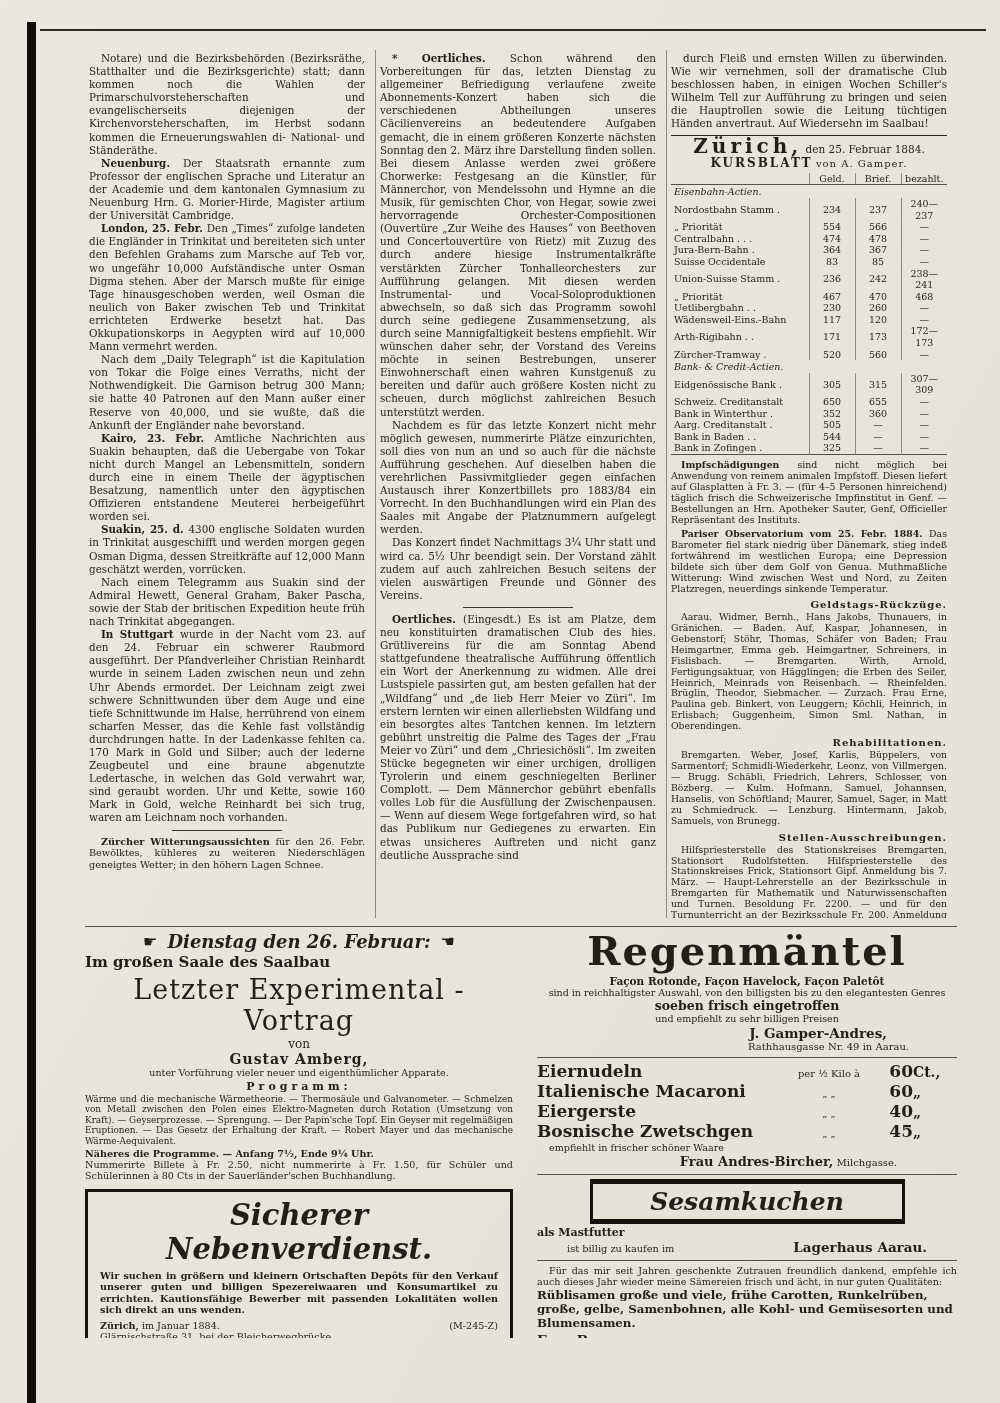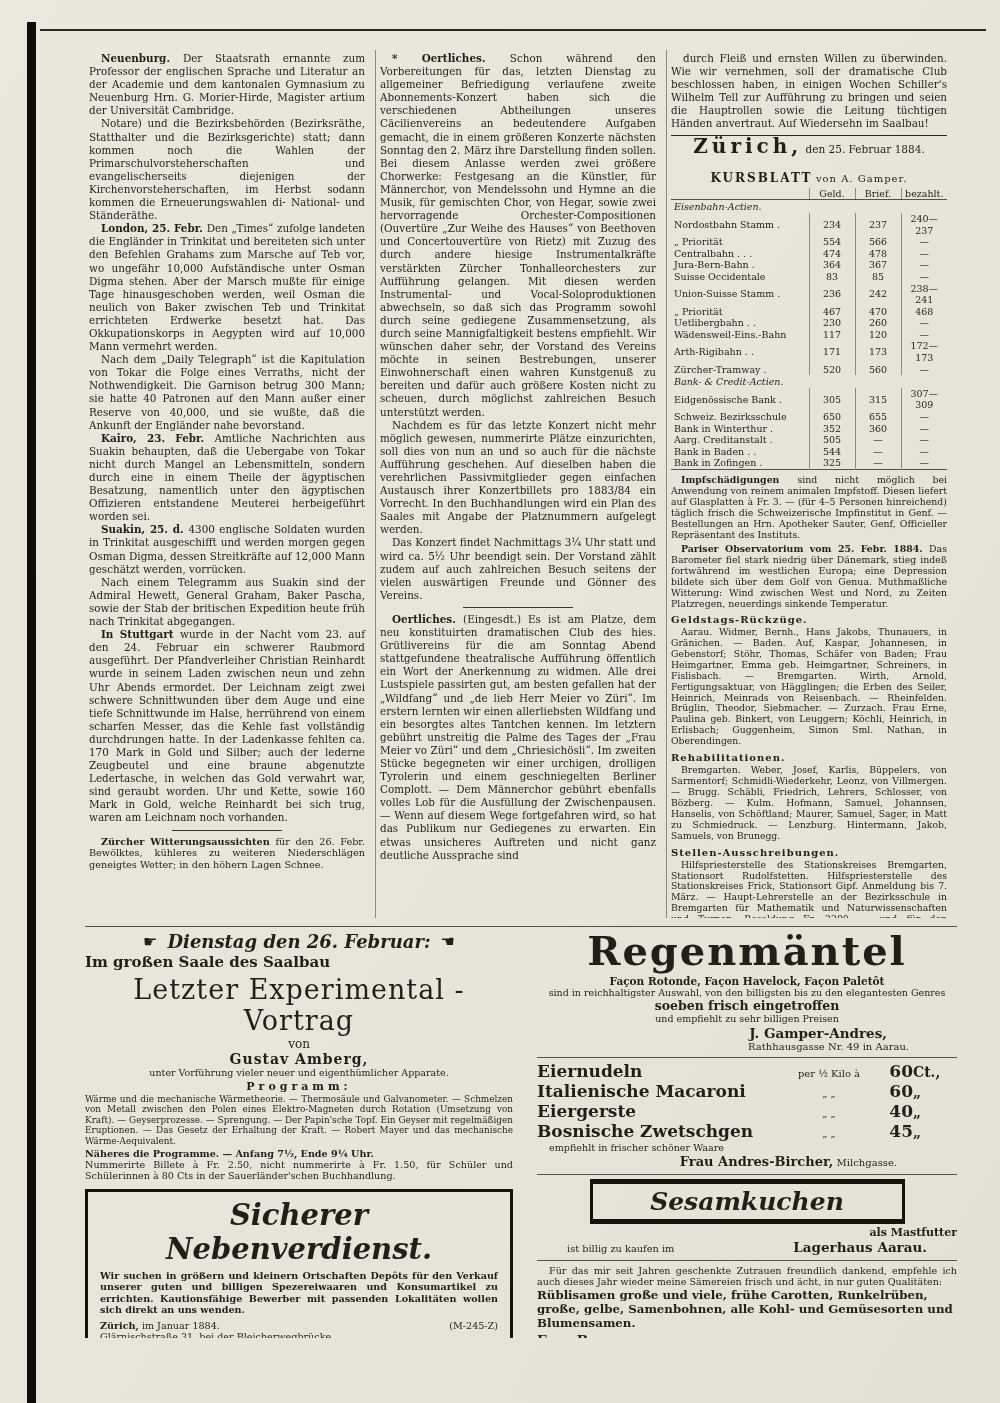--- a/index.html
+++ b/index.html
@@ -25,34 +25,34 @@
   .divider.full { width:100%; border-top:1.5px solid #2b2820; margin:4px 0; }
 
   .weather { font-size:9.7px; line-height:11.8px; }
   .weather .lead { font-weight:bold; }
 
   
   .kursblatt { margin:2px 0 4px; }
   .kb-head { text-align:center; margin-top:2px; }
   .kb-city { font-weight:bold; font-size:20px; letter-spacing:4px; }
   .kb-date { font-size:10.5px; }
-  .kb-sub  { text-align:center; font-size:11px; margin:16px 0 3px; }
+  .kb-sub  { text-align:center; font-size:11px; margin:1px 0 3px; }
   .kb-title { font-weight:bold; letter-spacing:2px; font-size:12px; }
   .kb-byline { font-size:10px; letter-spacing:1px; }
   table.kb-table { width:100%; border-collapse:collapse; font-size:9.5px; line-height:11.6px; }
   table.kb-table th { font-weight:normal; font-size:9.5px; border-bottom:1px solid #55514a; }
   table.kb-table td, table.kb-table th { padding:0 3px; }
   table.kb-table .nm { text-align:left; }
   table.kb-table .num { text-align:center; width:46px; border-left:1px solid #8d897b; }
   table.kb-table td.sec { font-weight:normal; font-style:italic; padding-top:1px;margin-top:23px; }
   table.kb-table { border-bottom:1px solid #55514a; }
 
   .notice { font-size:9.4px; line-height:11px; text-indent:10px; margin-top:3px; }
   .notice .lead { font-weight:bold; }
-  h4.subhead { text-align:left; font-size:10px; margin:4px 0 1px; letter-spacing:1px; }
+  h4.subhead { text-align:right; font-size:10px; margin:4px 0 1px; letter-spacing:1px; }
   .smalltext { font-size:9.3px; line-height:10.9px; text-indent:10px; }
 
   
   .ads { position:absolute; left:85px; top:926px; width:872px; height:412px; display:flex; }
   .ads-left  { width:442px; padding-right:14px; overflow:hidden; border-top:1px solid #55514a; padding-top:4px; }
   .ads-right { flex:1; overflow:hidden; border-top:1px solid #55514a; padding-top:2px; padding-left:10px; }
 
   .ad-date-row { display:flex; align-items:center; justify-content:center; gap:10px;
                  font-weight:bold; font-style:italic; font-size:18px; }
   .hand { font-family:"DejaVu Sans", sans-serif; font-size:16px; font-style:normal; }
@@ -89,43 +89,43 @@
   td.punit  { font-size:10px; text-align:center; width:96px; }
   td.pprice { font-size:17px; font-weight:bold; text-align:right; width:36px; }
   td.psuffix{ font-size:14px; font-weight:bold; padding-left:8px; width:44px; }
   .price-note { font-size:9.6px; text-indent:12px; margin-top:1px; }
   .price-seller { text-align:right; padding-right:60px; font-size:10px; margin-top:1px; }
   .price-seller b { font-size:13px; }
 
   .sesam-box { width:75%; margin:4px auto 2px; border:3px solid #15130e; border-top-width:5px; border-bottom-width:5px;
                text-align:center; padding:3px 6px; }
   .sesam-title { font-size:25px; font-weight:bold; font-style:italic; }
-  .sesam-sub { text-align:right; font-weight:bold; font-size:11px; }
+  .sesam-sub { text-align:left; font-weight:bold; font-size:11px; }
   .sesam-row { display:flex; justify-content:space-between; align-items:baseline; padding:0 30px; }
   .sesam-line { font-size:9.8px; }
   .sesam-place { font-weight:bold; font-size:13.5px; }
 
   .samen-intro { font-size:9.6px; line-height:11.2px; text-align:justify; text-indent:12px; margin-top:4px; }
   .samen-items { font-weight:bold; font-size:11.8px; line-height:14px; margin-top:1px; }
   .samen-seller { font-size:10px; margin-top:2px; }
   .samen-seller b { font-size:13.5px; }
 </style>
 </head>
 <body>
 
 <div class="page">
   <div class="scan-bar"></div>
   <div class="top-rule"></div>
 
   <div class="columns">
 
     <section class="col">
       <div>
+          <p class="para">Notare) und die Bezirksbehörden (Bezirksräthe, Statthalter und die Bezirksgerichte) statt; dann kommen noch die Wahlen der Primarschulvorsteherschaften und evangelischerseits diejenigen der Kirchenvorsteherschaften, im Herbst sodann kommen die Erneuerungswahlen di- National- und Ständeräthe.</p>
           <p class="para"><b class="lead">Neuenburg. </b>Der Staatsrath ernannte zum Professor der englischen Sprache und Literatur an der Academie und dem kantonalen Gymnasium zu Neuenburg Hrn. G. Morier-Hirde, Magister artium der Universität Cambridge.</p>
-          <p class="para">Notare) und die Bezirksbehörden (Bezirksräthe, Statthalter und die Bezirksgerichte) statt; dann kommen noch die Wahlen der Primarschulvorsteherschaften und evangelischerseits diejenigen der Kirchenvorsteherschaften, im Herbst sodann kommen die Erneuerungswahlen di- National- und Ständeräthe.</p>
           <p class="para"><b class="lead">London, 25. Febr. </b>Den „Times“ zufolge landeten die Engländer in Trinkitat und bereiteten sich unter den Befehlen Grahams zum Marsche auf Teb vor, wo ungefähr 10,000 Aufständische unter Osman Digma stehen. Aber der Marsch mußte für einige Tage hinausgeschoben werden, weil Osman die neulich von Baker zwischen Teb und Trinkitat errichteten Erdwerke besetzt hat. Das Okkupationskorps in Aegypten wird auf 10,000 Mann vermehrt werden.</p>
           <p class="para">Nach dem „Daily Telegraph“ ist die Kapitulation von Tokar die Folge eines Verraths, nicht der Nothwendigkeit. Die Garnison betrug 300 Mann; sie hatte 40 Patronen auf den Mann außer einer Reserve von 40,000, und sie wußte, daß die Ankunft der Engländer nahe bevorstand.</p>
           <p class="para"><b class="lead">Kairo, 23. Febr. </b>Amtliche Nachrichten aus Suakin behaupten, daß die Uebergabe von Tokar nicht durch Mangel an Lebensmitteln, sondern durch eine in einem Theile der ägyptischen Besatzung, namentlich unter den ägyptischen Offizieren entstandene Meuterei herbeigeführt worden sei.</p>
           <p class="para"><b class="lead">Suakin, 25. d. </b>4300 englische Soldaten wurden in Trinkitat ausgeschifft und werden morgen gegen Osman Digma, dessen Streitkräfte auf 12,000 Mann geschätzt werden, vorrücken.</p>
           <p class="para">Nach einem Telegramm aus Suakin sind der Admiral Hewett, General Graham, Baker Pascha, sowie der Stab der britischen Expedition heute früh nach Trinkitat abgegangen.</p>
           <p class="para"><b class="lead">In Stuttgart </b>wurde in der Nacht vom 23. auf den 24. Februar ein schwerer Raubmord ausgeführt. Der Pfandverleiher Christian Reinhardt wurde in seinem Laden zwischen neun und zehn Uhr Abends ermordet. Der Leichnam zeigt zwei schwere Schnittwunden über dem Auge und eine tiefe Schnittwunde im Halse, herrührend von einem scharfen Messer, das die Kehle fast vollständig durchdrungen hatte. In der Ladenkasse fehlten ca. 170 Mark in Gold und Silber; auch der lederne Zeugbeutel und eine braune abgenutzte Ledertasche, in welchen das Gold verwahrt war, sind geraubt worden. Uhr und Kette, sowie 160 Mark in Gold, welche Reinhardt bei sich trug, waren am Leichnam noch vorhanden.</p>
         </div>
       <div class="divider"></div>
       <p class="para weather">
         <b class="lead">Zürcher Witterungsaussichten</b>
@@ -240,21 +240,21 @@
               <tr>
                 <td colspan="4" class="sec">Bank- &amp; Credit-Actien.</td>
               </tr>
               <tr>
                 <td class="nm">Eidgenössische Bank .</td>
                 <td class="num">305</td>
                 <td class="num">315</td>
                 <td class="num">307—309</td>
               </tr>
               <tr>
-                <td class="nm">Schweiz. Bezirksschule</td>
+                <td class="nm">Schweiz. Creditanstalt</td>
                 <td class="num">650</td>
                 <td class="num">655</td>
                 <td class="num">—</td>
               </tr>
               <tr>
                 <td class="nm">Bank in Winterthur .</td>
                 <td class="num">352</td>
                 <td class="num">360</td>
                 <td class="num">—</td>
               </tr>

